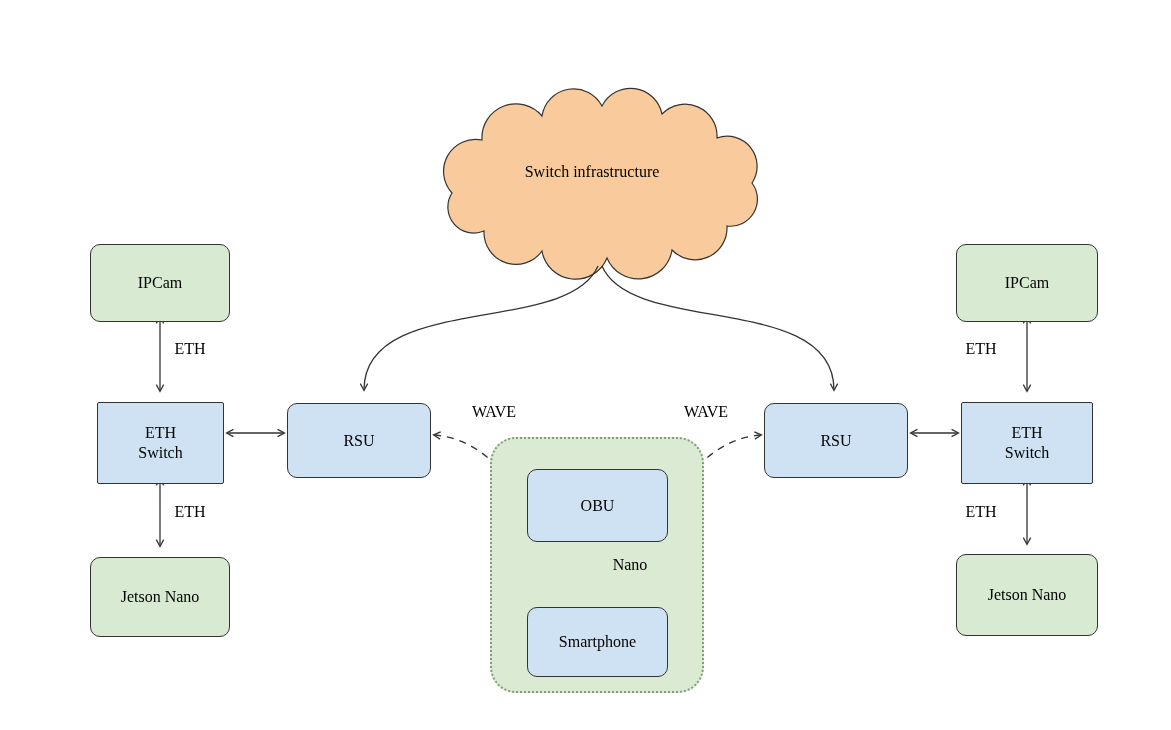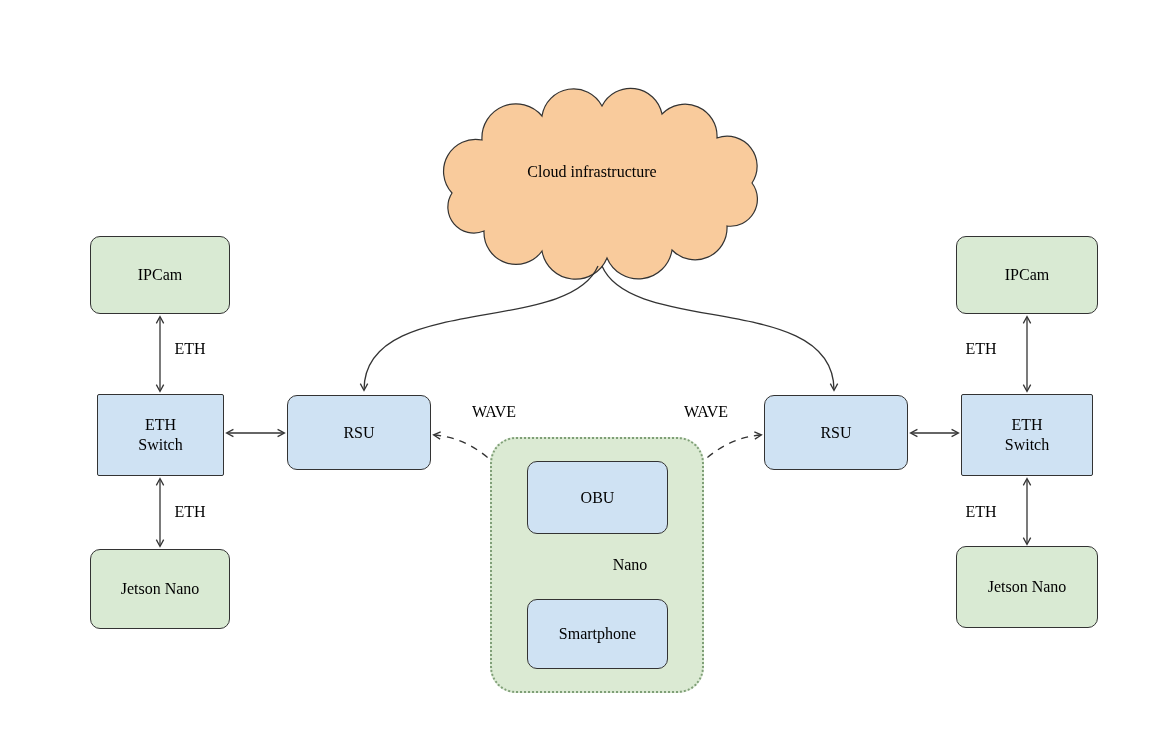--- a/index.html
+++ b/index.html
@@ -14,21 +14,21 @@
   *{margin:0;padding:0;box-sizing:border-box;}
   html,body{width:1171px;height:730px;background:#ffffff;overflow:hidden;}
   body{font-family:"Liberation Serif", serif;color:var(--text-color);}
   .canvas{position:relative;width:1171px;height:730px;background:#ffffff;}
   svg.edges{position:absolute;left:0;top:0;width:1171px;height:730px;}
   .edge{stroke:var(--stroke);stroke-width:1.3;fill:none;}
   .edge.dashed{stroke-dasharray:7 6;}
   .cloud-shape{fill:var(--cloud-fill);stroke:var(--stroke);stroke-width:1.2;}
   .node{
     position:absolute;display:flex;flex-direction:column;align-items:center;justify-content:center;
-    border:1px solid var(--stroke);font-size:16px;text-align:right;line-height:1.25;
+    border:1px solid var(--stroke);font-size:16px;text-align:right;line-height:1.25;margin-top:8px;
   }
   .node.blue{background:var(--node-blue-fill);}
   .node.green{background:var(--node-green-fill);}
   .node.rounded{border-radius:10px;}
   .node.sharp{border-radius:2px;}
   .group{
     position:absolute;background:var(--group-fill);
     border:2px dotted var(--group-border);border-radius:26px;
   }
   .edge-label{
@@ -74,21 +74,21 @@
     <line class="edge" x1="1027" y1="317" x2="1027" y2="391" marker-start="url(#arrow)" marker-end="url(#arrow)"></line>
     <line class="edge" x1="1027" y1="479" x2="1027" y2="544" marker-start="url(#arrow)" marker-end="url(#arrow)"></line>
     <line class="edge" x1="911" y1="433" x2="958" y2="433" marker-start="url(#arrow)" marker-end="url(#arrow)"></line>
 
     <path class="edge dashed" d="M434,435 C475,438 498,466 522,492" marker-start="url(#arrow)" marker-end="url(#arrow)"></path>
     <path class="edge dashed" d="M761,435 C720,438 697,466 673,492" marker-start="url(#arrow)" marker-end="url(#arrow)"></path>
 
     <line class="edge dashed" x1="597" y1="537" x2="597" y2="596" marker-start="url(#arrow)" marker-end="url(#arrow)"></line>
   </svg>
 
-  <div class="cloud-label" style="left:592px;top:172px">Cloud infrastructure</div>
+  <div class="cloud-label" style="left:592px;top:172px">Switch infrastructure</div>
 
   <div class="group" style="left:490px;top:437px;width:214px;height:256px"></div>
 
   <div class="node green rounded" style="left:90px;top:236px;width:140px;height:78px">
     <span>IPCam</span>
   </div>
 
   <div class="node blue sharp" style="left:97px;top:394px;width:127px;height:82px">
     <span>ETH</span>
     <span>Switch</span>

